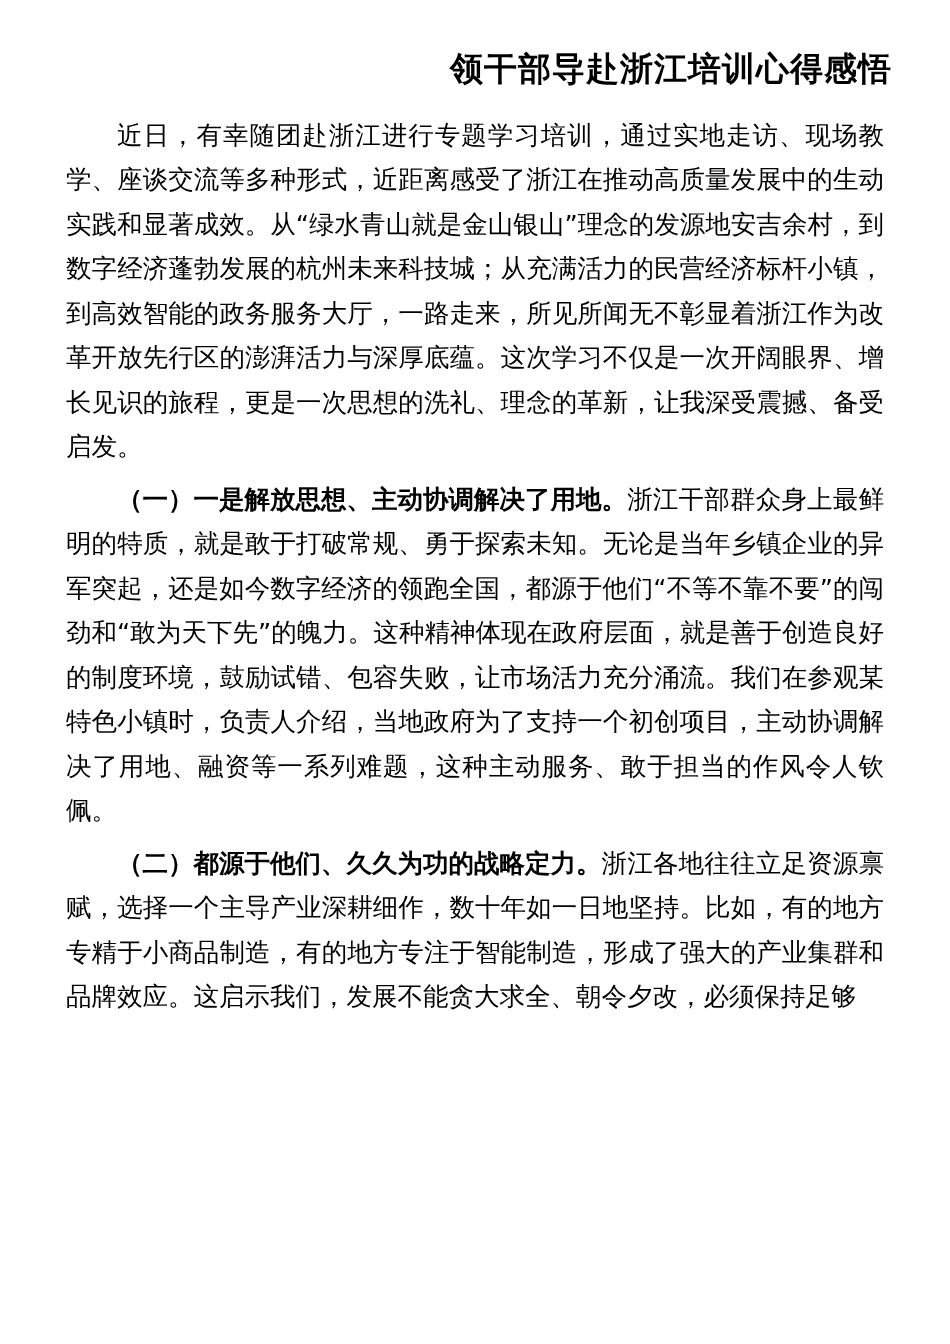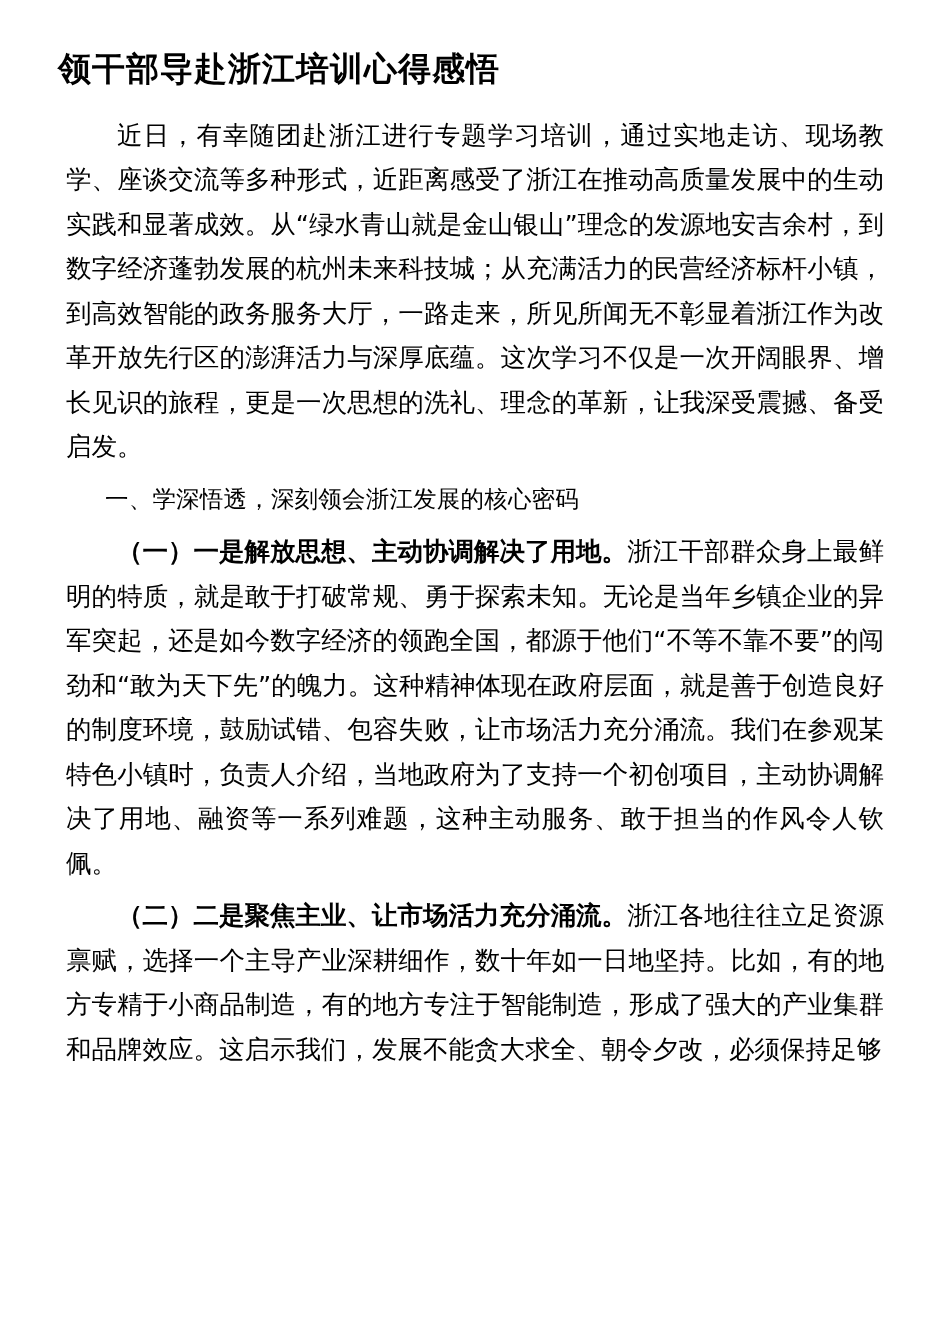--- a/index.html
+++ b/index.html
@@ -22,21 +22,21 @@
     height: 1344px;
     box-sizing: border-box;
     padding: 0 58px;
     background: #ffffff;
   }
 
   .doc-title {
     font-family: "DejaVu Sans", "Liberation Sans", sans-serif;
     font-size: 33px;
     font-weight: 700;
-    text-align: left;
+    text-align: right;
     letter-spacing: 1px;
     line-height: 1.3;
     margin: 0;
     padding-top: 48px;
     padding-bottom: 14px;
     color: #000;
   }
 
   .body-p {
     font-family: "DejaVu Sans", "Liberation Sans", sans-serif;
@@ -68,20 +68,19 @@
 </style>
 </head>
 <body>
 
 <div class="page">
 
   <h1 class="doc-title">领干部导赴浙江培训心得感悟</h1>
 
   <p class="body-p">近日，有幸随团赴浙江进行专题学习培训，通过实地走访、现场教学、座谈交流等多种形式，近距离感受了浙江在推动高质量发展中的生动实践和显著成效。从“绿水青山就是金山银山”理念的发源地安吉余村，到数字经济蓬勃发展的杭州未来科技城；从充满活力的民营经济标杆小镇，到高效智能的政务服务大厅，一路走来，所见所闻无不彰显着浙江作为改革开放先行区的澎湃活力与深厚底蕴。这次学习不仅是一次开阔眼界、增长见识的旅程，更是一次思想的洗礼、理念的革新，让我深受震撼、备受启发。</p>
 
-  <p class="section-h">一、学深悟透，深刻领会浙江发展的核心密码</p>
 
 
   <p class="body-p"><span class="sub-lead">（一）一是解放思想、主动协调解决了用地。</span><span>浙江干部群众身上最鲜明的特质，就是敢于打破常规、勇于探索未知。无论是当年乡镇企业的异军突起，还是如今数字经济的领跑全国，都源于他们“不等不靠不要”的闯劲和“敢为天下先”的魄力。这种精神体现在政府层面，就是善于创造良好的制度环境，鼓励试错、包容失败，让市场活力充分涌流。我们在参观某特色小镇时，负责人介绍，当地政府为了支持一个初创项目，主动协调解决了用地、融资等一系列难题，这种主动服务、敢于担当的作风令人钦佩。</span></p>
 
-  <p class="body-p"><span class="sub-lead">（二）二是聚焦主业、让市场活力充分涌流。</span><span>浙江各地往往立足资源禀赋，选择一个主导产业深耕细作，数十年如一日地坚持。比如，有的地方专精于小商品制造，有的地方专注于智能制造，形成了强大的产业集群和品牌效应。这启示我们，发展不能贪大求全、朝令夕改，必须保持足够</span></p>
+  <p class="body-p"><span class="sub-lead">（二）都源于他们、久久为功的战略定力。</span><span>浙江各地往往立足资源禀赋，选择一个主导产业深耕细作，数十年如一日地坚持。比如，有的地方专精于小商品制造，有的地方专注于智能制造，形成了强大的产业集群和品牌效应。这启示我们，发展不能贪大求全、朝令夕改，必须保持足够</span></p>
 
 </div>
 
 </body></html>

